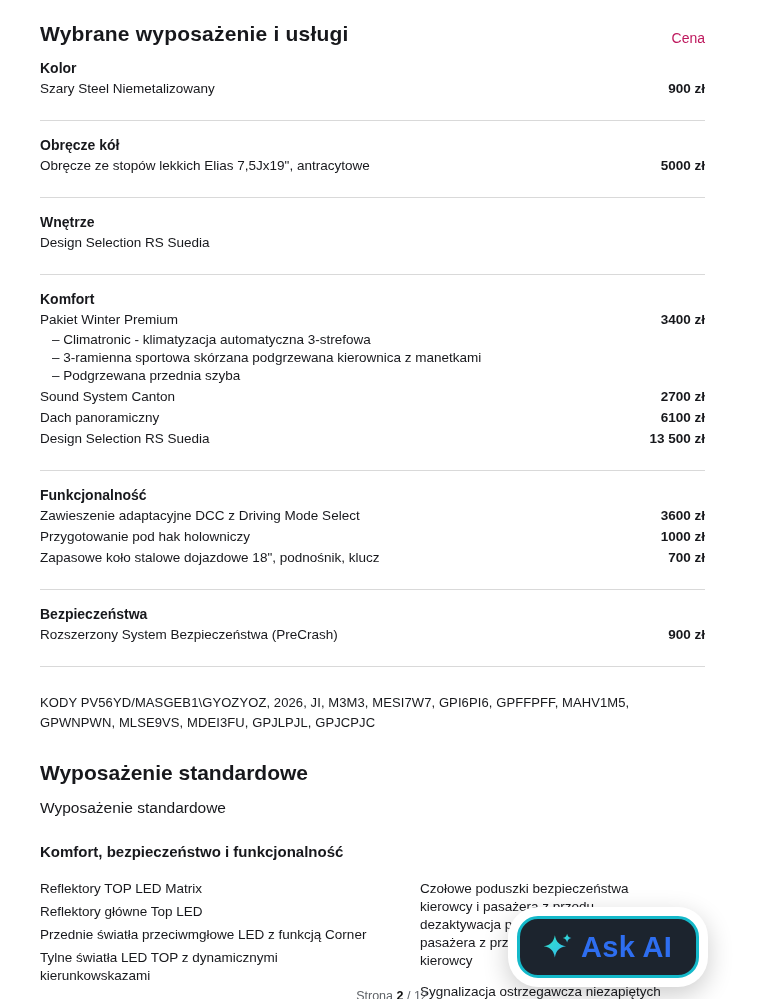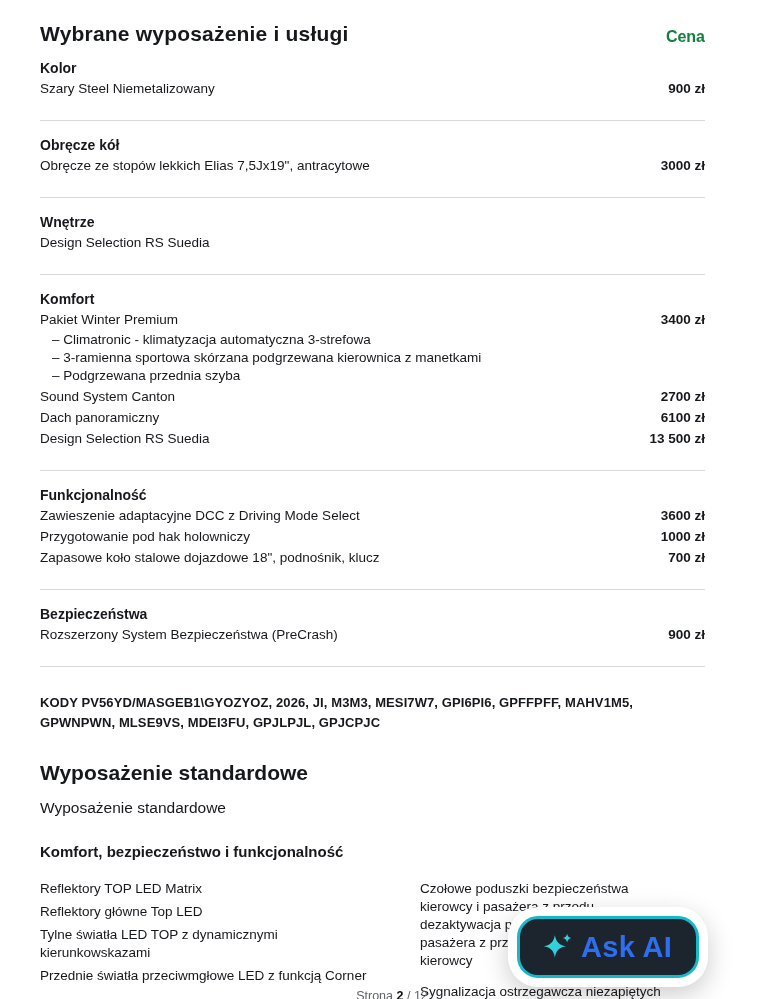--- a/index.html
+++ b/index.html
@@ -2,31 +2,31 @@
 <html><head>
 <meta charset="utf-8">
 <style>
   html,body { margin:0; padding:0; background:#ffffff; }
   body { font-family:"Liberation Sans", sans-serif; color:#17181c; }
   .page { position:relative; width:772px; height:999px; background:#fff; overflow:hidden; margin:8px auto; }
   .content { padding:14px 67px 0 40px; }
 
   .doc-header { display:flex; justify-content:space-between; align-items:flex-end; margin-bottom:14px; }
   .doc-header h1 { font-size:21px; font-weight:700; margin:0; letter-spacing:.2px; }
-  .cena { font-size:16px; color:#15803d;font-weight:bold; }
+  .cena { font-size:14px; color:#be185d; }
 
   section h3 { font-size:14px; font-weight:700; margin:0 0 3px; }
   .row { display:flex; justify-content:space-between; font-size:13.5px; line-height:19px; margin:2px 0; }
   .lbl { padding-right:16px; }
   .price { font-weight:700; white-space:nowrap; }
   .sub { font-size:13.5px; line-height:18px; padding-left:12px; }
 
   hr.divider { border:0; border-top:1px solid #d9d9d9; margin:22px 0 16px; }
 
-  .codes { font-size:13px; line-height:20px; font-weight:700; margin:26px 0 0; letter-spacing:.1px; }
+  .codes { font-size:13px; line-height:20px; font-weight:400; margin:26px 0 0; letter-spacing:.1px; }
 
   .std-title { font-size:21px; font-weight:700; margin:28px 0 0; }
   .std-subtitle { font-size:15.5px; font-weight:400; margin:14px 0 0; }
   .group-heading { font-size:15px; font-weight:700; margin:26px 0 0; }
 
   .cols { display:flex; margin-top:20px; }
   .col-left { width:350px; margin-right:30px; }
   .col-left .list-item { font-size:13.5px; line-height:18px; margin-bottom:5px; }
   .col-right { width:255px; }
   .col-right .list-item { font-size:13.5px; line-height:18px; margin-bottom:13px; }
@@ -59,21 +59,21 @@
         <span class="price">900 zł</span>
       </div>
     </section>
 
     <hr class="divider">
 
     <section>
       <h3>Obręcze kół</h3>
       <div class="row">
         <span class="lbl">Obręcze ze stopów lekkich Elias 7,5Jx19", antracytowe</span>
-        <span class="price">3000 zł</span>
+        <span class="price">5000 zł</span>
       </div>
     </section>
 
     <hr class="divider">
 
     <section>
       <h3>Wnętrze</h3>
       <div class="row">
         <span class="lbl">Design Selection RS Suedia</span>
         <span class="price"></span>
@@ -140,22 +140,22 @@
     <p class="codes"><span>KODY</span> <span>PV56YD/MASGEB1\GYOZYOZ, 2026, JI, M3M3, MESI7W7, GPI6PI6, GPFFPFF, MAHV1M5, GPWNPWN, MLSE9VS, MDEI3FU, GPJLPJL, GPJCPJC</span></p>
 
     <h2 class="std-title">Wyposażenie standardowe</h2>
     <p class="std-subtitle">Wyposażenie standardowe</p>
     <h3 class="group-heading">Komfort, bezpieczeństwo i funkcjonalność</h3>
 
     <div class="cols">
       <div class="col-left">
         <div class="list-item">Reflektory TOP LED Matrix</div>
         <div class="list-item">Reflektory główne Top LED</div>
+        <div class="list-item">Przednie światła przeciwmgłowe LED z funkcją Corner</div>
         <div class="list-item">Tylne światła LED TOP z dynamicznymi kierunkowskazami</div>
-        <div class="list-item">Przednie światła przeciwmgłowe LED z funkcją Corner</div>
 
       </div>
       <div class="col-right">
         <div class="list-item">Czołowe poduszki bezpieczeństwa kierowcy i pasażera z przodu, dezaktywacja poduszki bezpieczeństwa pasażera z przodu, poduszka kolanowa kierowcy</div>
         <div class="list-item">Sygnalizacja ostrzegawcza niezapiętych pasów bezpieczeństwa</div>
 
       </div>
     </div>
 
   </div>

